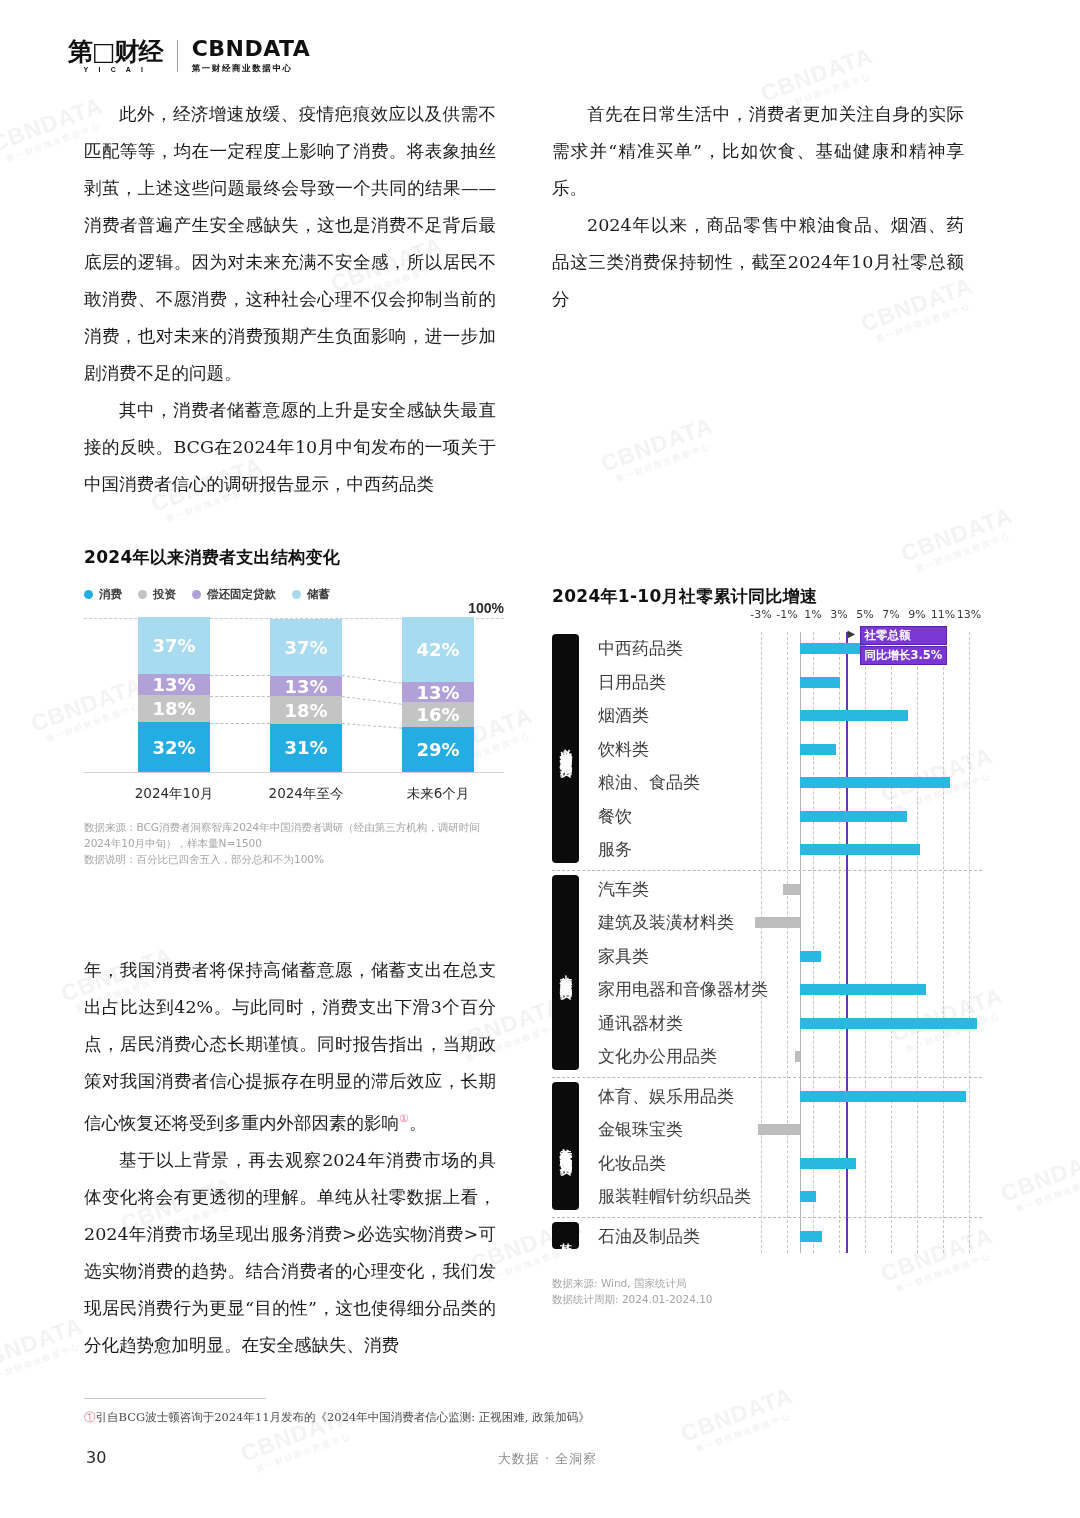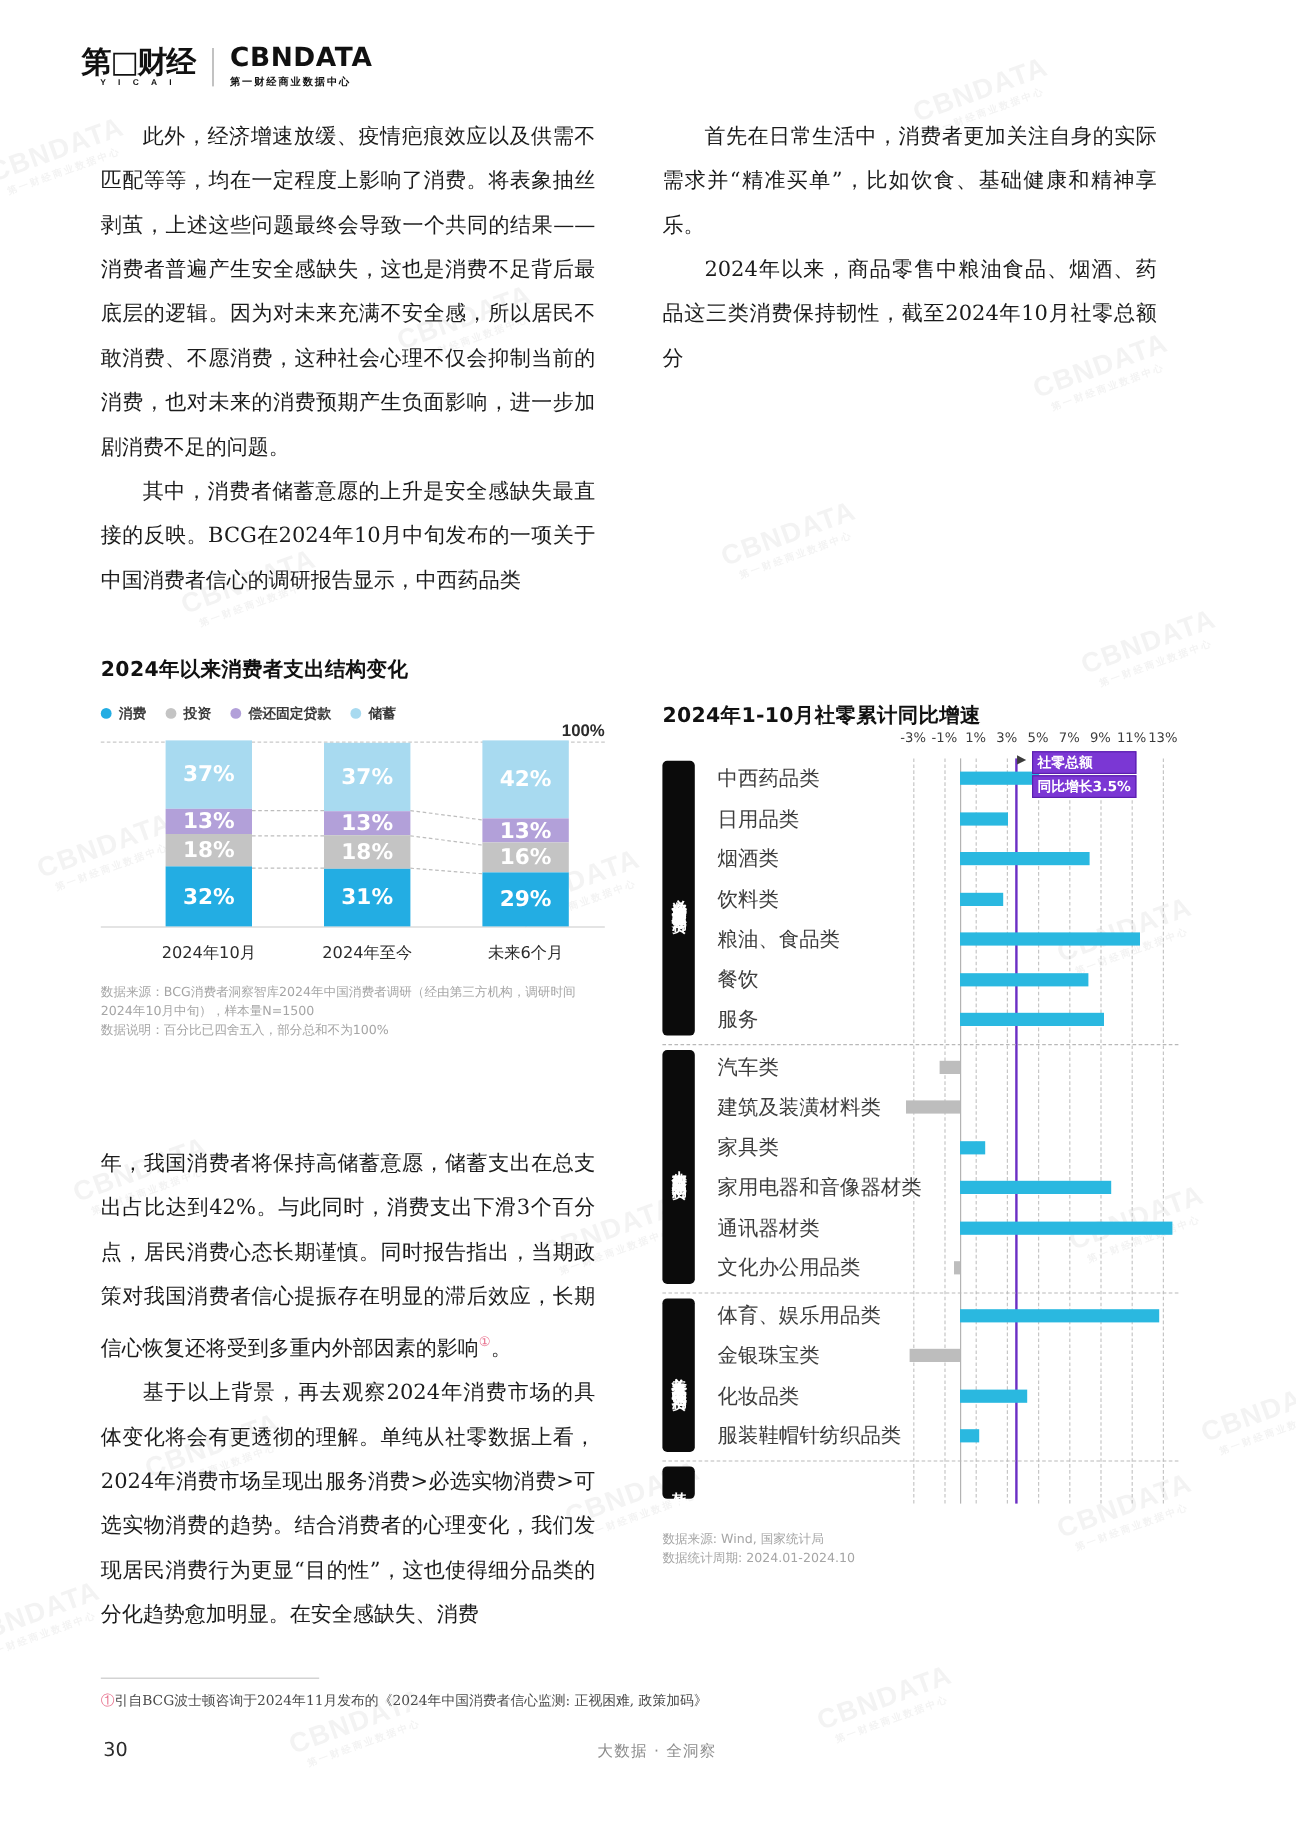--- a/index.html
+++ b/index.html
@@ -343,20 +343,24 @@
           <div class="c2-bar" style="left: 248px; width: 55.9px; background: rgb(42, 184, 224);"></div>
         </div>
         <div class="c2-row" style="position: absolute; left: 0px; right: 0px; top: 548px;">
           <div class="c2-label">服装鞋帽针纺织品类</div>
           <div class="c2-bar" style="left: 248px; width: 15.6px; background: rgb(42, 184, 224);"></div>
         </div>
         <div class="c2-sep" style="top: 584.5px;"></div>
         <div class="c2-groupbar" style="top: 589.5px; height: 27.5px;">
           <span class="c2-grouptext">其他</span>
         </div>
+        <div class="c2-row" style="position: absolute; left: 0px; right: 0px; top: 587.5px;">
+          <div class="c2-label">石油及制品类</div>
+          <div class="c2-bar" style="left: 248px; width: 22.1px; background: rgb(42, 184, 224);"></div>
+        </div>
         <div class="c2-callout" style="left: 307.5px; top: -6px;">
           <span class="c2-cal-arrow">▶</span>
           <div class="c2-cal-line">社零总额</div>
           <div class="c2-cal-line" style="margin-top: 1px;">同比增长3.5%</div>
         </div>
       </div>
     <div class="note" style="margin-top:22px;">
       <div>数据来源: Wind, 国家统计局</div>
       <div>数据统计周期: 2024.01-2024.10</div>
     </div>

